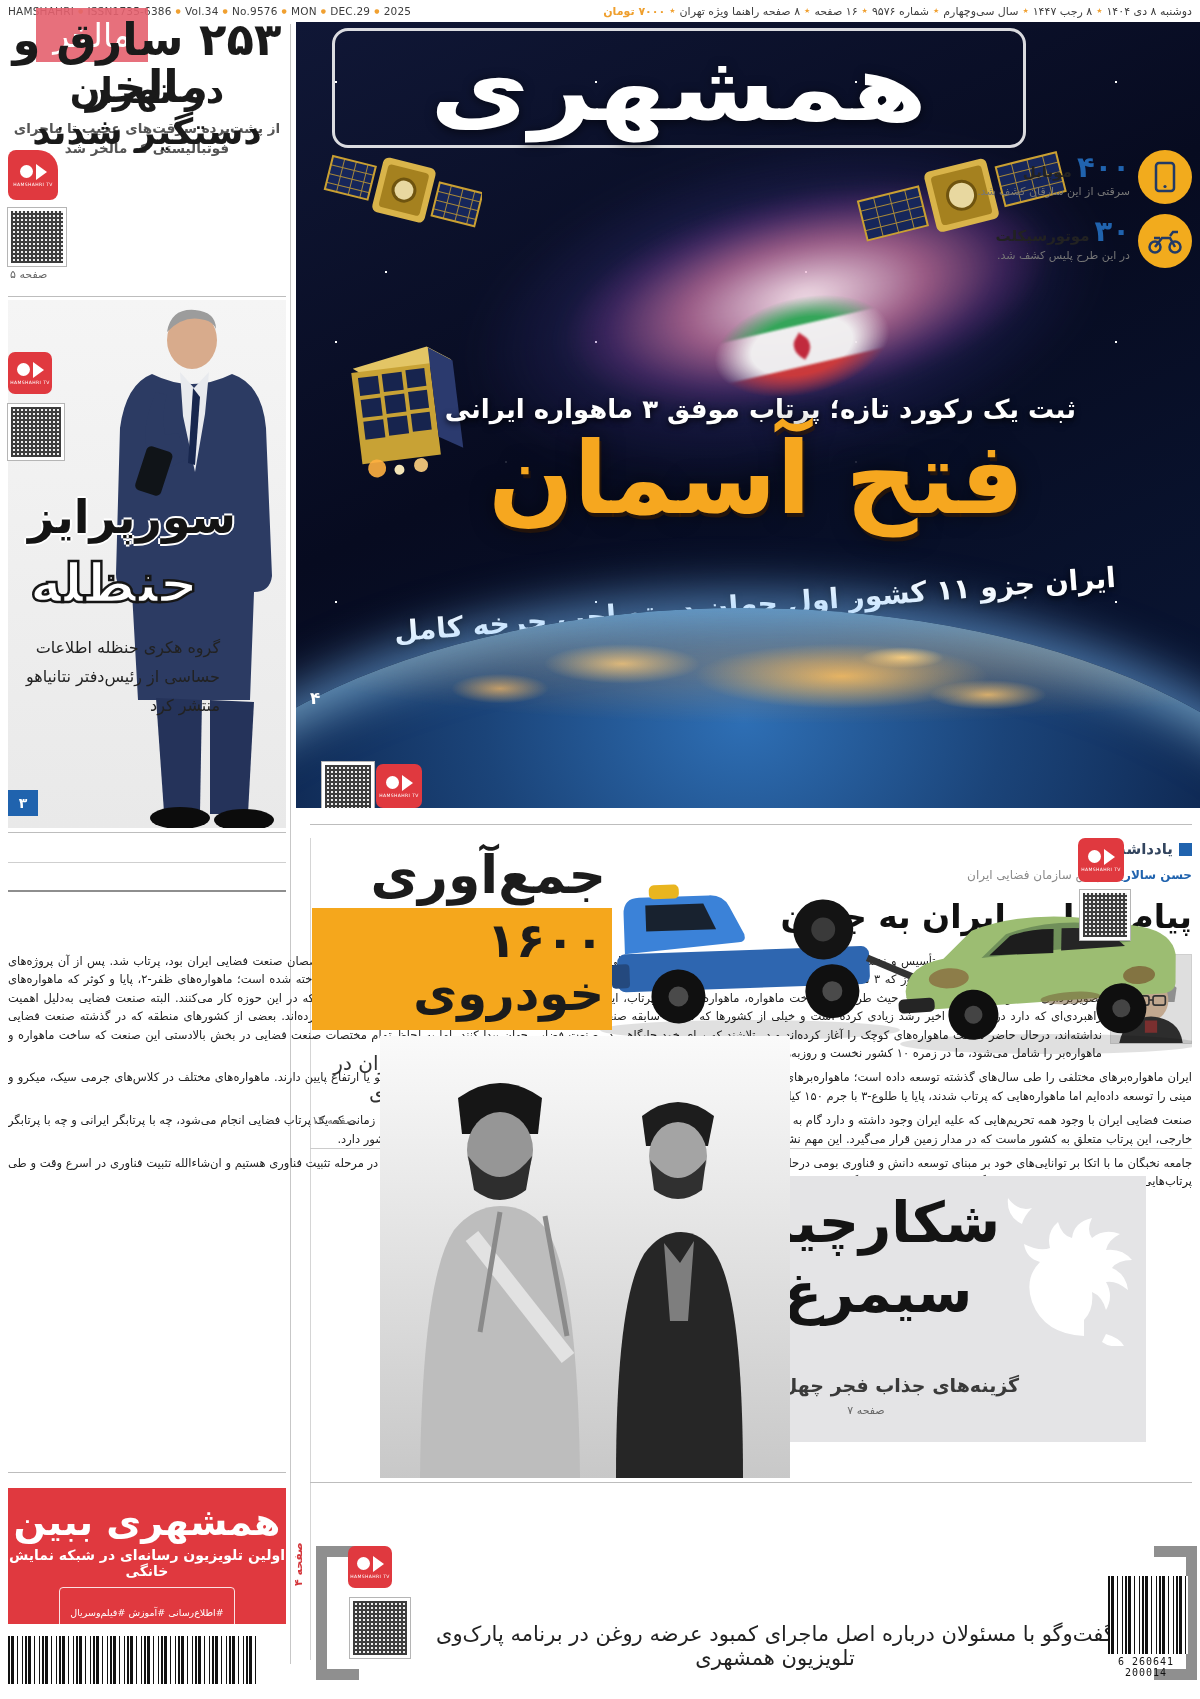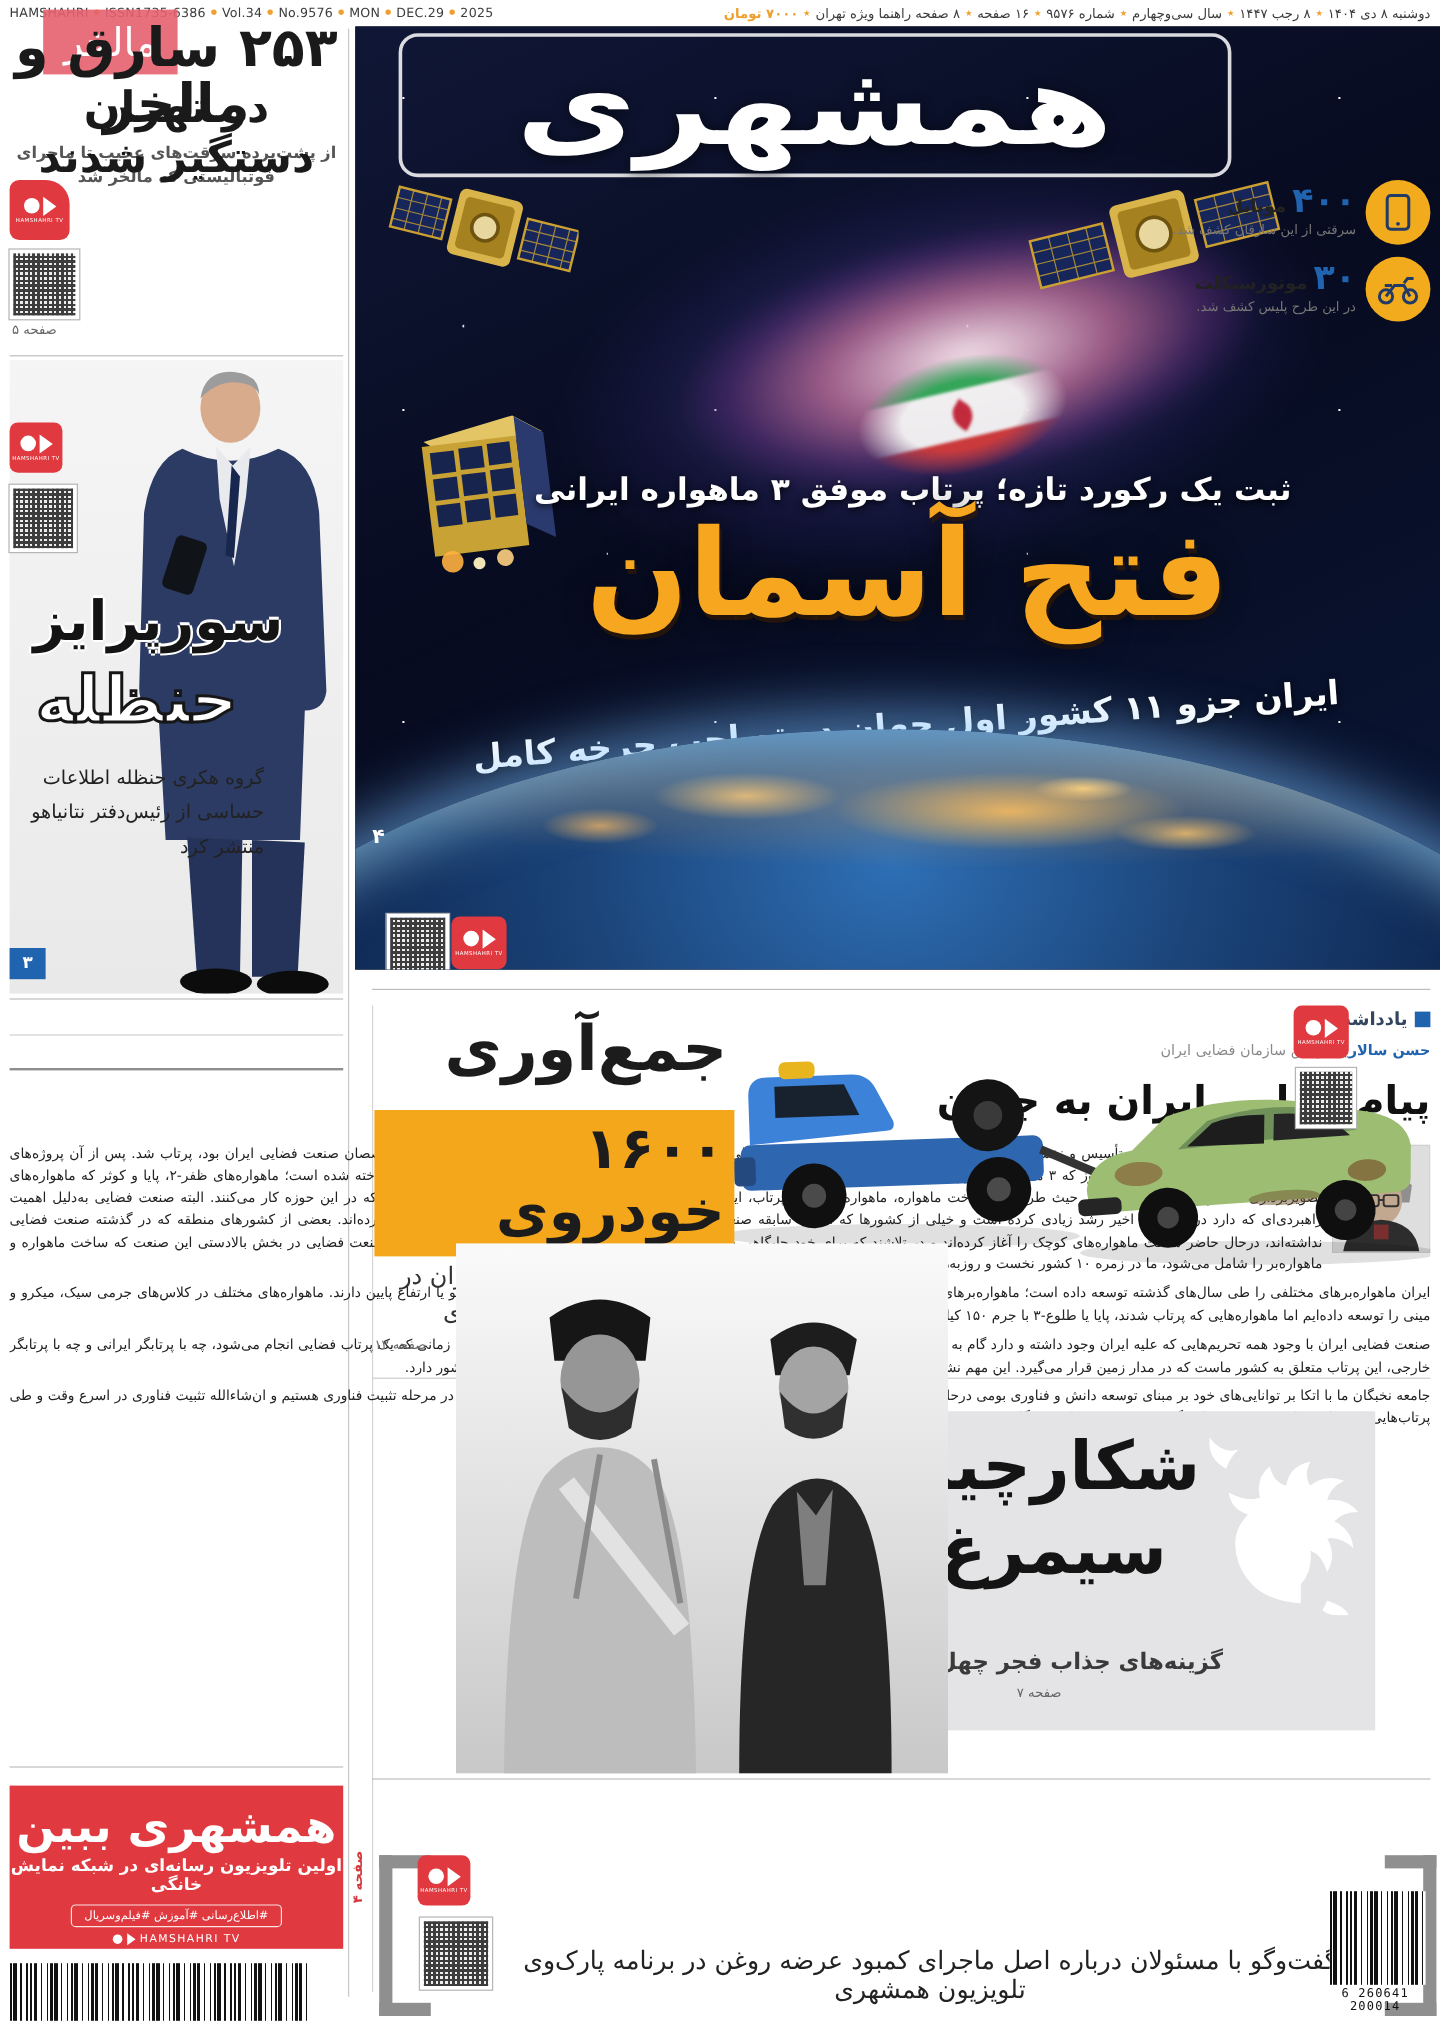--- a/index.html
+++ b/index.html
@@ -104,31 +104,31 @@
   .note-headline{position:absolute;right:8px;left:8px;top:897px;font-size:33px;font-weight:bold;text-align:right;color:#111;}
   .note-body{position:absolute;right:8px;left:8px;top:952px;height:514px;overflow:hidden;font-size:11.5px;line-height:1.6;
     text-align:justify;color:#222;}
   .note-body p{margin:0 0 6px 0;}
   .author-photo{float:right;width:80px;height:88px;margin:2px 0 6px 8px;border:1px solid #cfcfcf;background:#e4e4e4;}
   
   .promo{position:absolute;left:8px;top:1488px;width:278px;height:136px;background:#e0393f;color:#fff;text-align:center;}
   .promo-title{font-size:38px;font-weight:bold;margin-top:12px;}
   .promo-sub{font-size:14px;font-weight:bold;margin-top:3px;}
   .promo-tags{display:inline-block;border:1px solid rgba(255,255,255,.85);border-radius:4px;font-size:9.5px;
-    padding:3px 10px;margin-top:8px;}
+    padding:19px 10px;margin-top:8px;}
   .promo-logo{margin-top:5px;font-size:9px;letter-spacing:1.2px;display:flex;align-items:center;justify-content:center;gap:4px;direction:ltr;}
   .promo-logo .disc{width:8px;height:8px;border-radius:50%;background:#fff;display:inline-block;}
   .promo-logo .tri{width:0;height:0;border-left:7px solid #fff;border-top:5px solid transparent;border-bottom:5px solid transparent;display:inline-block;}
   
   .barcode{background:repeating-linear-gradient(90deg,#111 0 2px,#fff 2px 3px,#111 3px 6px,#fff 6px 9px,#111 9px 10px,#fff 10px 14px,#111 14px 15px,#fff 15px 17px);}
   .barcode-digits{font-family:"DejaVu Sans Mono",monospace;font-size:10px;color:#111;letter-spacing:3px;direction:ltr;text-align:center;}
   
   .cars-headline{position:absolute;left:312px;top:846px;width:300px;text-align:right;font-weight:bold;color:#1c1c1c;z-index:2;}
   .cars-l1{font-size:52px;line-height:1.12;padding-right:6px;}
-  .cars-l2{font-size:48px;line-height:1.1;background:#f5a71c;display:block;padding:6px 8px 10px;margin-top:21px;}
+  .cars-l2{font-size:48px;line-height:1.1;background:#f5a71c;display:block;padding:6px 8px 10px;margin-top:4px;}
   .cars-l3{font-size:52px;line-height:1.15;padding-right:6px;margin-top:2px;}
   .cars-sub{position:absolute;left:312px;top:1048px;width:268px;font-size:20px;color:#333;line-height:1.5;text-align:right;z-index:2;}
   .cars-page{position:absolute;left:312px;top:1114px;}
   
   .gray-panel{position:absolute;left:596px;top:1176px;width:550px;height:266px;background:#e4e4e6;z-index:1;}
   .sim-headline{position:absolute;left:756px;top:1188px;width:244px;text-align:center;font-weight:bold;color:#141414;z-index:2;}
   .sim-h1{font-size:56px;line-height:1.25;}
   .sim-h2{font-size:56px;line-height:1.25;}
   .sim-sub{position:absolute;left:700px;top:1374px;width:330px;text-align:center;font-size:19px;font-weight:bold;color:#3a3a3a;z-index:2;}
   .sim-page{position:absolute;left:836px;top:1404px;width:60px;text-align:center;z-index:2;}

